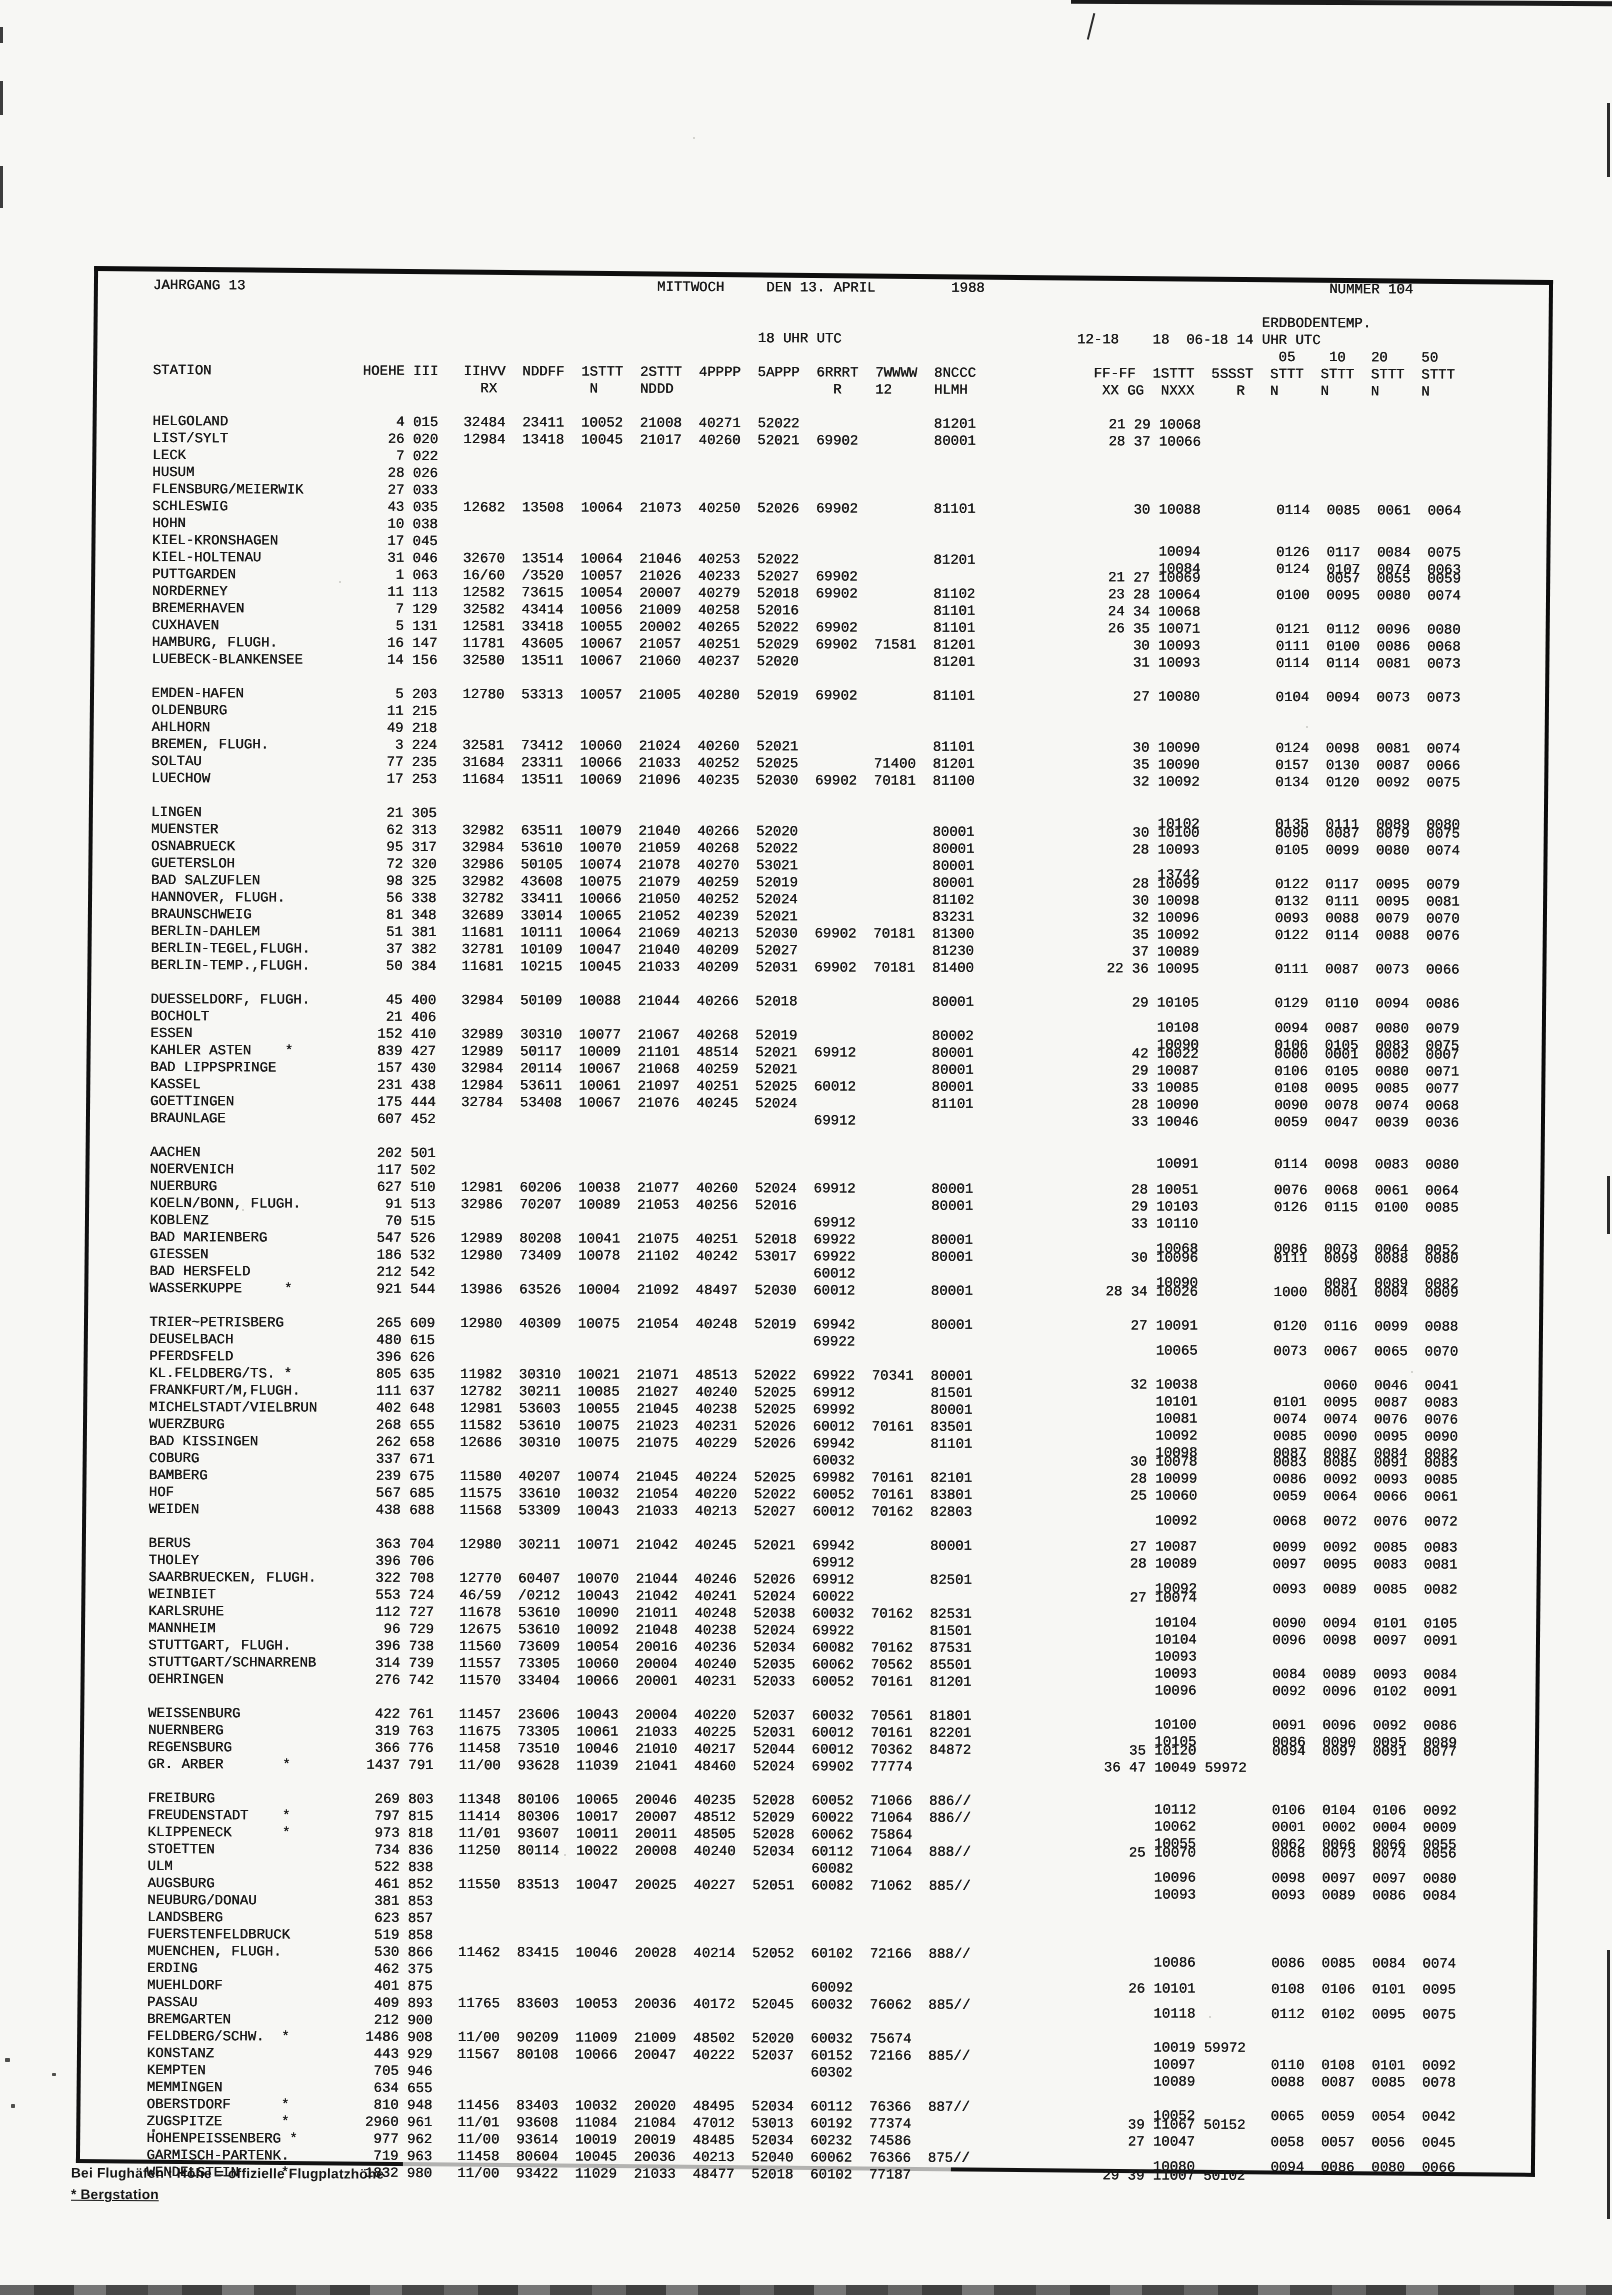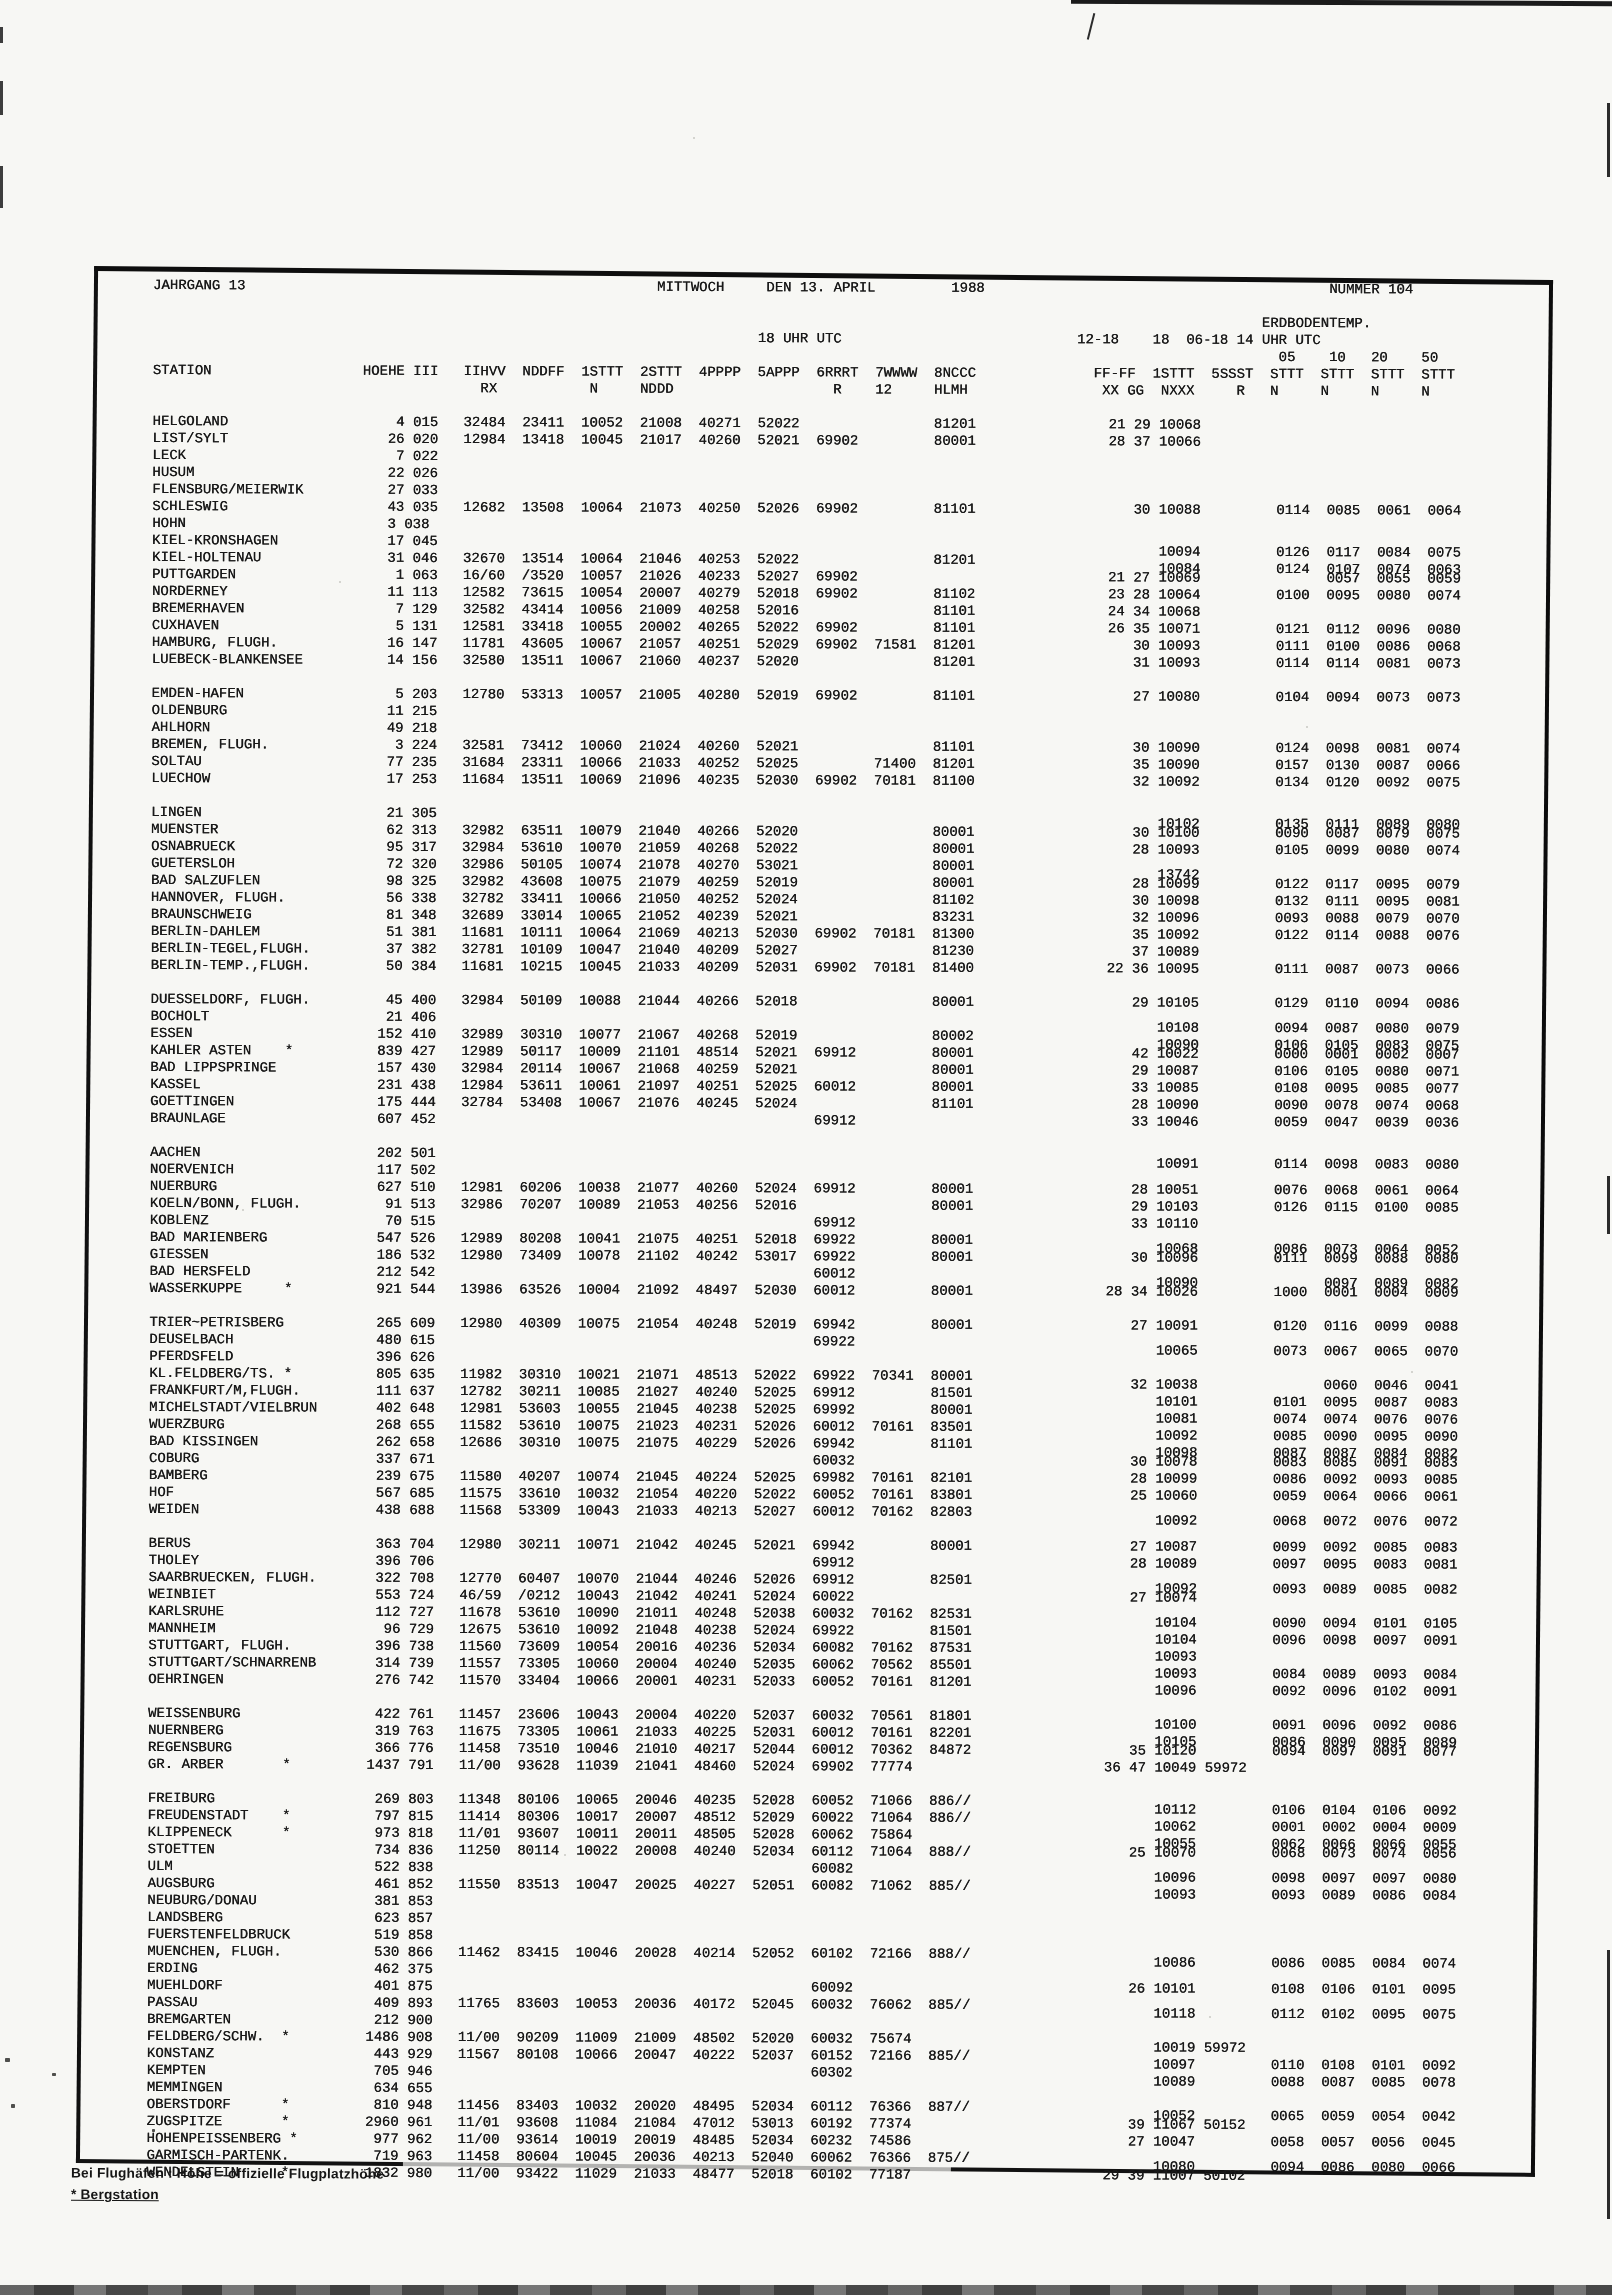--- a/index.html
+++ b/index.html
@@ -83,24 +83,24 @@
       <div class="line"><span></span></div>
       <div class="line"><span>                                                                                                                                    ERDBODENTEMP.</span></div>
       <div class="line"><span>                                                                        18 UHR UTC                            12-18    18  06-18 14 UHR UTC</span></div>
       <div class="line"><span>                                                                                                                                      05    10   20    50</span></div>
       <div class="line"><span>STATION                  HOEHE III   IIHVV  NDDFF  1STTT  2STTT  4PPPP  5APPP  6RRRT  7WWWW  8NCCC              FF-FF  1STTT  5SSST  STTT  STTT  STTT  STTT</span></div>
       <div class="line"><span>                                       RX           N     NDDD                   R    12     HLMH                XX GG  NXXX     R   N     N     N     N</span></div>
       <div class="line"><span></span></div>
       <div class="line"><span>HELGOLAND                    4 015   32484  23411  10052  21008  40271  52022                81201</span><span class="r">21 29 10068</span></div>
       <div class="line"><span>LIST/SYLT                   26 020   12984  13418  10045  21017  40260  52021  69902         80001</span><span class="r">28 37 10066</span></div>
       <div class="line"><span>LECK                         7 022</span></div>
-      <div class="line"><span>HUSUM                       22 026</span></div>
+      <div class="line"><span>HUSUM                       28 026</span></div>
       <div class="line"><span>FLENSBURG/MEIERWIK          27 033</span></div>
       <div class="line"><span>SCHLESWIG                   43 035   12682  13508  10064  21073  40250  52026  69902         81101</span><span class="r">   30 10088         0114  0085  0061  0064</span></div>
-      <div class="line"><span>HOHN                        3 038</span></div>
+      <div class="line"><span>HOHN                        10 038</span></div>
       <div class="line"><span>KIEL-KRONSHAGEN             17 045</span><span class="r off">      10094         0126  0117  0084  0075</span></div>
       <div class="line"><span>KIEL-HOLTENAU               31 046   32670  13514  10064  21046  40253  52022                81201</span><span class="r off">      10084         0124  0107  0074  0063</span></div>
       <div class="line"><span>PUTTGARDEN                   1 063   16/60  /3520  10057  21026  40233  52027  69902</span><span class="r">21 27 10069               0057  0055  0059</span></div>
       <div class="line"><span>NORDERNEY                   11 113   12582  73615  10054  20007  40279  52018  69902         81102</span><span class="r">23 28 10064         0100  0095  0080  0074</span></div>
       <div class="line"><span>BREMERHAVEN                  7 129   32582  43414  10056  21009  40258  52016                81101</span><span class="r">24 34 10068</span></div>
       <div class="line"><span>CUXHAVEN                     5 131   12581  33418  10055  20002  40265  52022  69902         81101</span><span class="r">26 35 10071         0121  0112  0096  0080</span></div>
       <div class="line"><span>HAMBURG, FLUGH.             16 147   11781  43605  10067  21057  40251  52029  69902  71581  81201</span><span class="r">   30 10093         0111  0100  0086  0068</span></div>
       <div class="line"><span>LUEBECK-BLANKENSEE          14 156   32580  13511  10067  21060  40237  52020                81201</span><span class="r">   31 10093         0114  0114  0081  0073</span></div>
       <div class="line"><span></span></div>
       <div class="line"><span>EMDEN-HAFEN                  5 203   12780  53313  10057  21005  40280  52019  69902         81101</span><span class="r">   27 10080         0104  0094  0073  0073</span></div>

